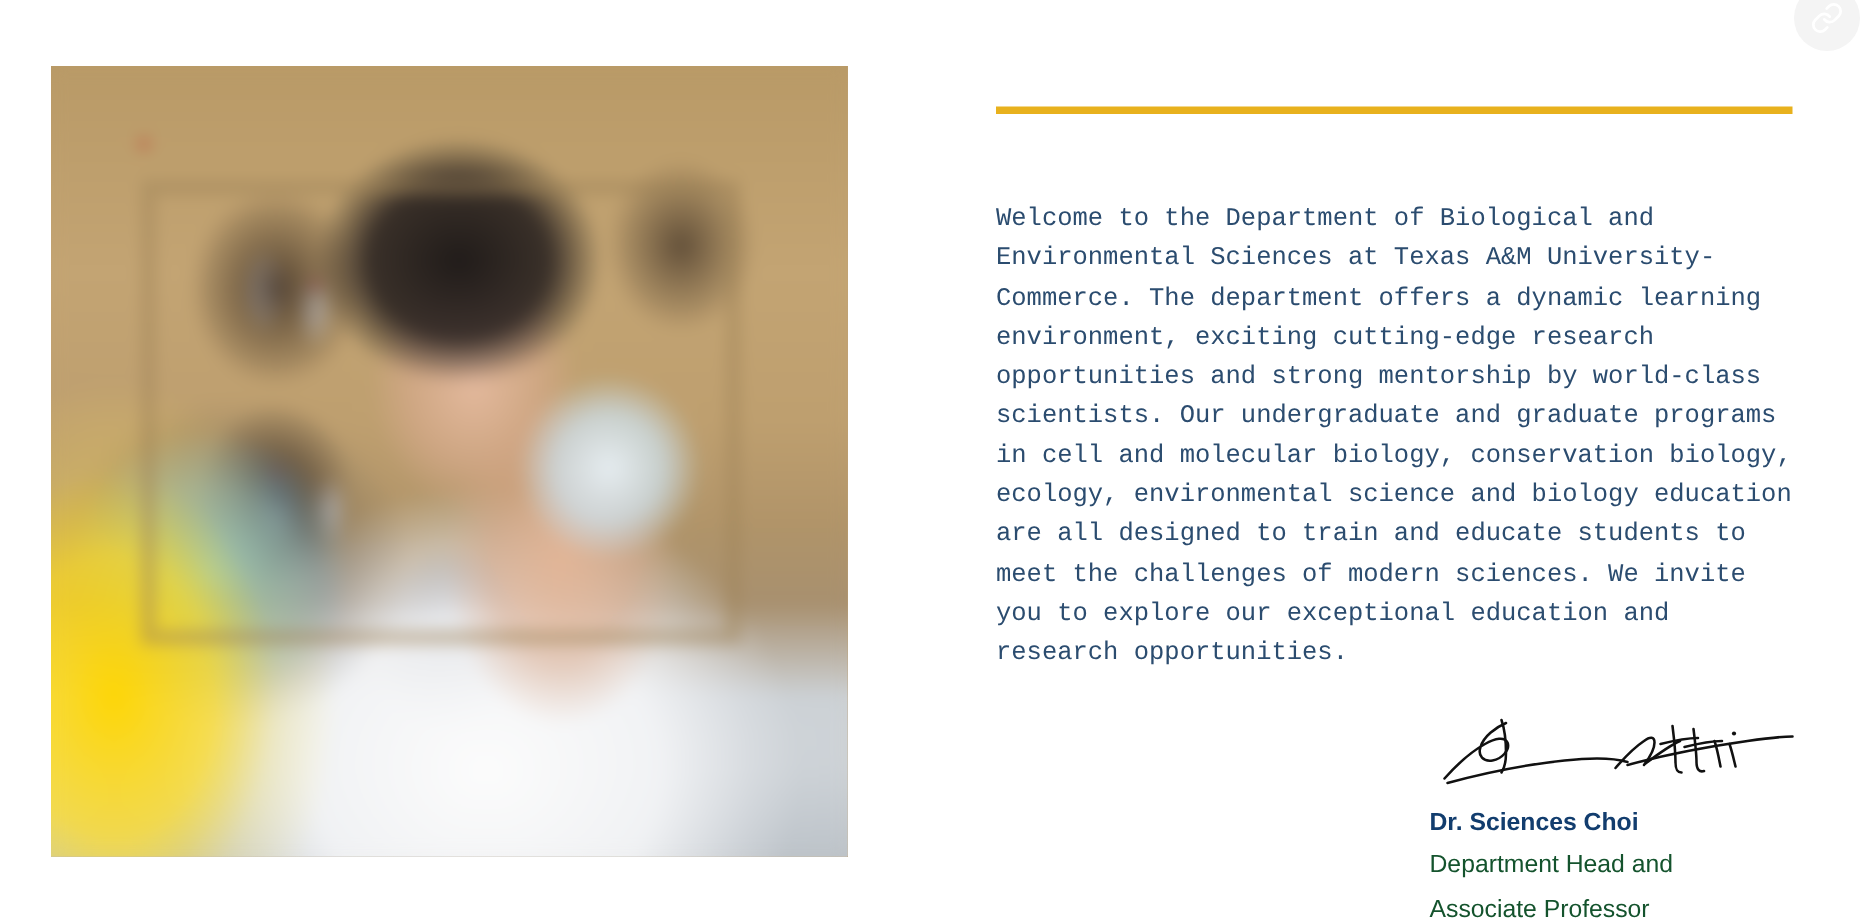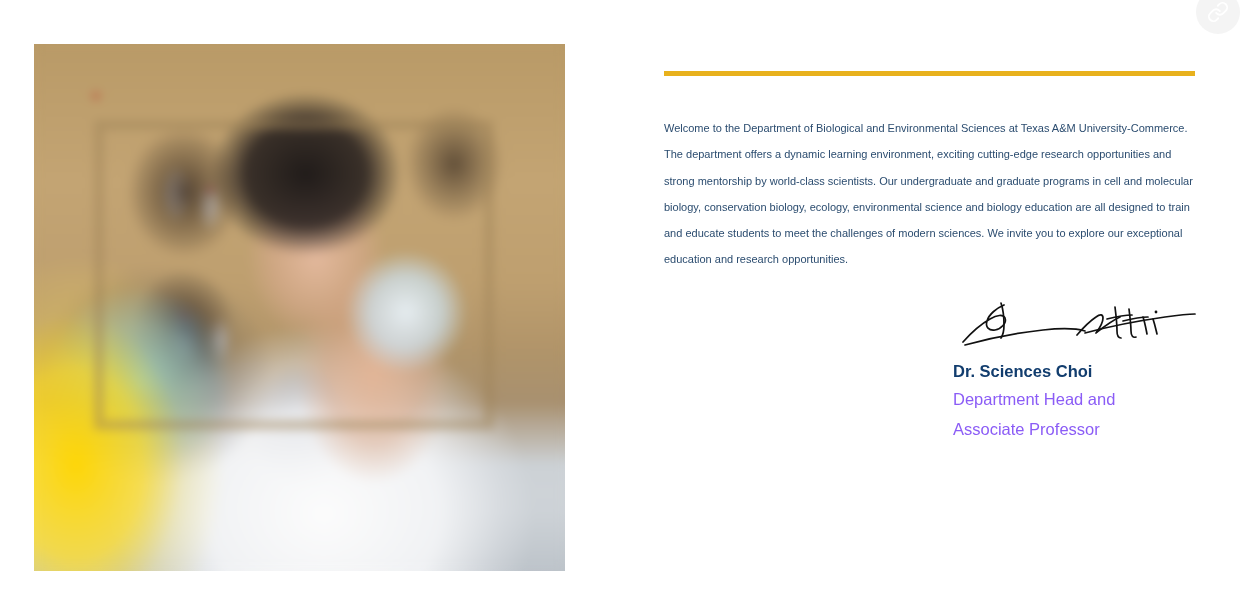--- a/index.html
+++ b/index.html
@@ -129,25 +129,26 @@
   }
 
   .gold-rule {
     margin-top: 27px;
     width: 531px;
     height: 5px;
     background: #e8b11d;
   }
 
   .body-copy {
-    margin-top: 39px;
-    font-size: 11px;
+    margin-top: 58px;
+    font-size: 17px;
     line-height: 26.3px;
     color: #2b4c6f;
     max-width: 531px;
+    font-family: Liberation Mono, monospace;
   }
 
   
   .signature-block {
     margin-top: 22px;
     display: flex;
     flex-direction: column;
     align-items: flex-start;
     padding-left: 289px;
   }
@@ -159,21 +160,21 @@
   }
   .sig-name {
     margin-top: 7px;
     font-size: 16.5px;
     font-weight: bold;
     color: #123d6e;
     line-height: 26px;
   }
   .sig-title-line {
     font-size: 16.5px;
-    color: #8b5cf6;
+    color: #14532d;
     line-height: 30px;
   }
 </style>
 </head>
 <body>
 
 <div class="page">
 
   <button class="share-button">
     <span>

